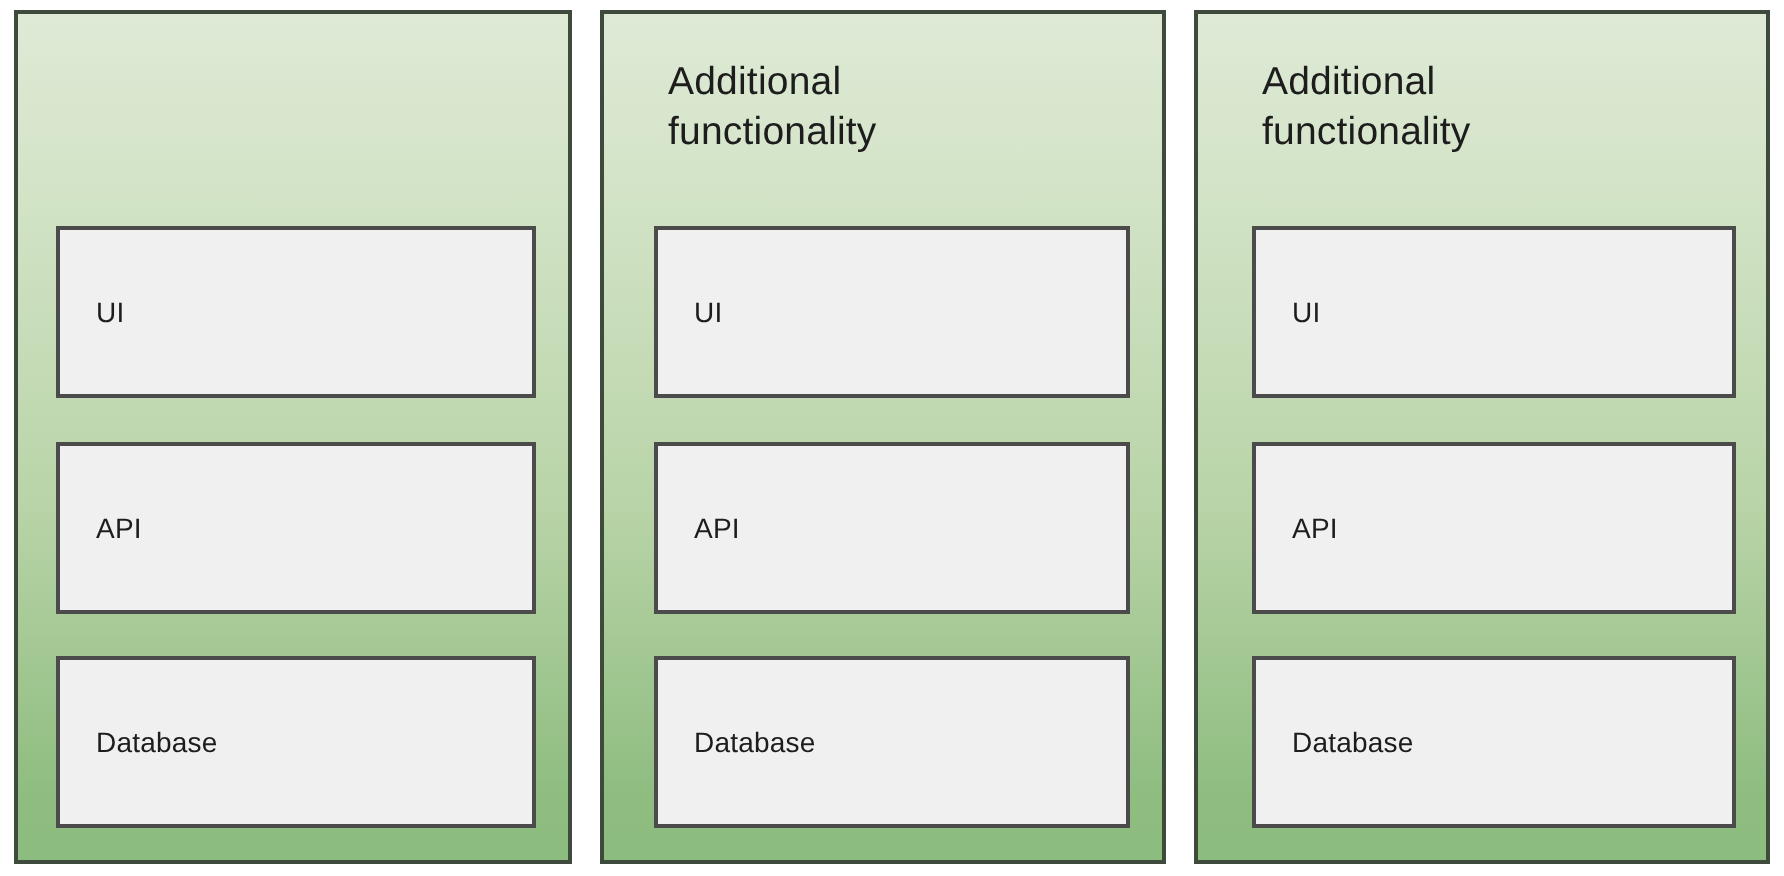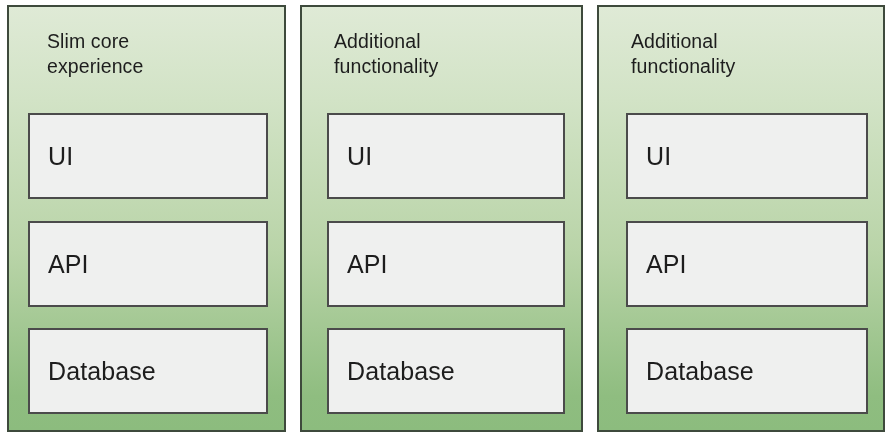--- a/index.html
+++ b/index.html
@@ -43,21 +43,21 @@
     position: absolute;
     box-sizing: border-box;
     border: 2px solid #4b4b4b;
     background: #eff0ef;
   }
   .layer-label {
     position: absolute;
     left: 18px;
     top: 50%;
     transform: translateY(-50%);
-    font-size: 25px;
+    font-size: 14px;
     line-height: 22px;
     color: #1d1d1d;
     letter-spacing: 0.1px;
     font-family: "Liberation Sans", sans-serif;
   }
   
   #panel-0 { left: 7px;   top: 5px; width: 279px; height: 427px; }
   #panel-1 { left: 300px; top: 5px; width: 283px; height: 427px; }
   #panel-2 { left: 597px; top: 5px; width: 288px; height: 427px; }
 
@@ -78,22 +78,20 @@
 
   #panel-1 .panel-title, #panel-2 .panel-title { left: 32px; }
   #panel-0 .panel-title { left: 38px; }
 </style>
 </head>
 <body>
 
 <div id="diagram">
 
   <div class="panel" id="panel-0">
-    <div class="panel-title">Slim core
-experience</div>
     <div class="layer-box box-0">
       <span class="layer-label">UI</span>
     </div>
     <div class="layer-box box-1">
       <span class="layer-label">API</span>
     </div>
     <div class="layer-box box-2">
       <span class="layer-label">Database</span>
     </div>
   </div>

